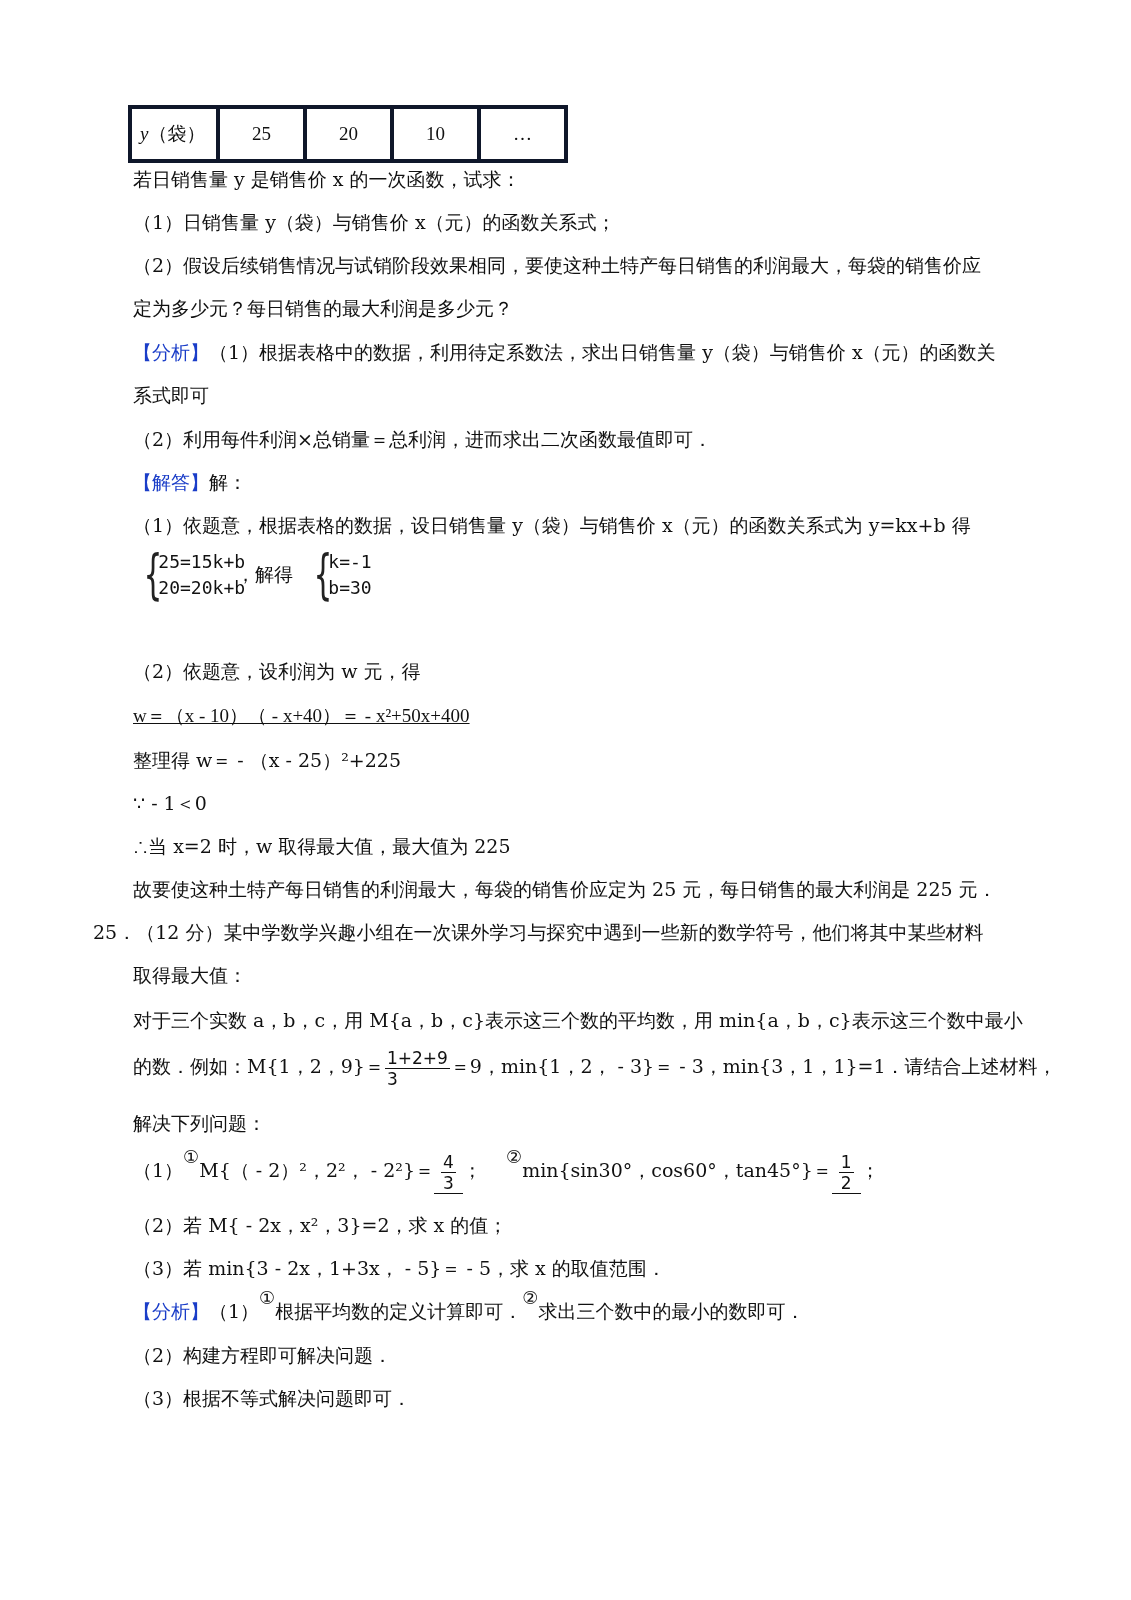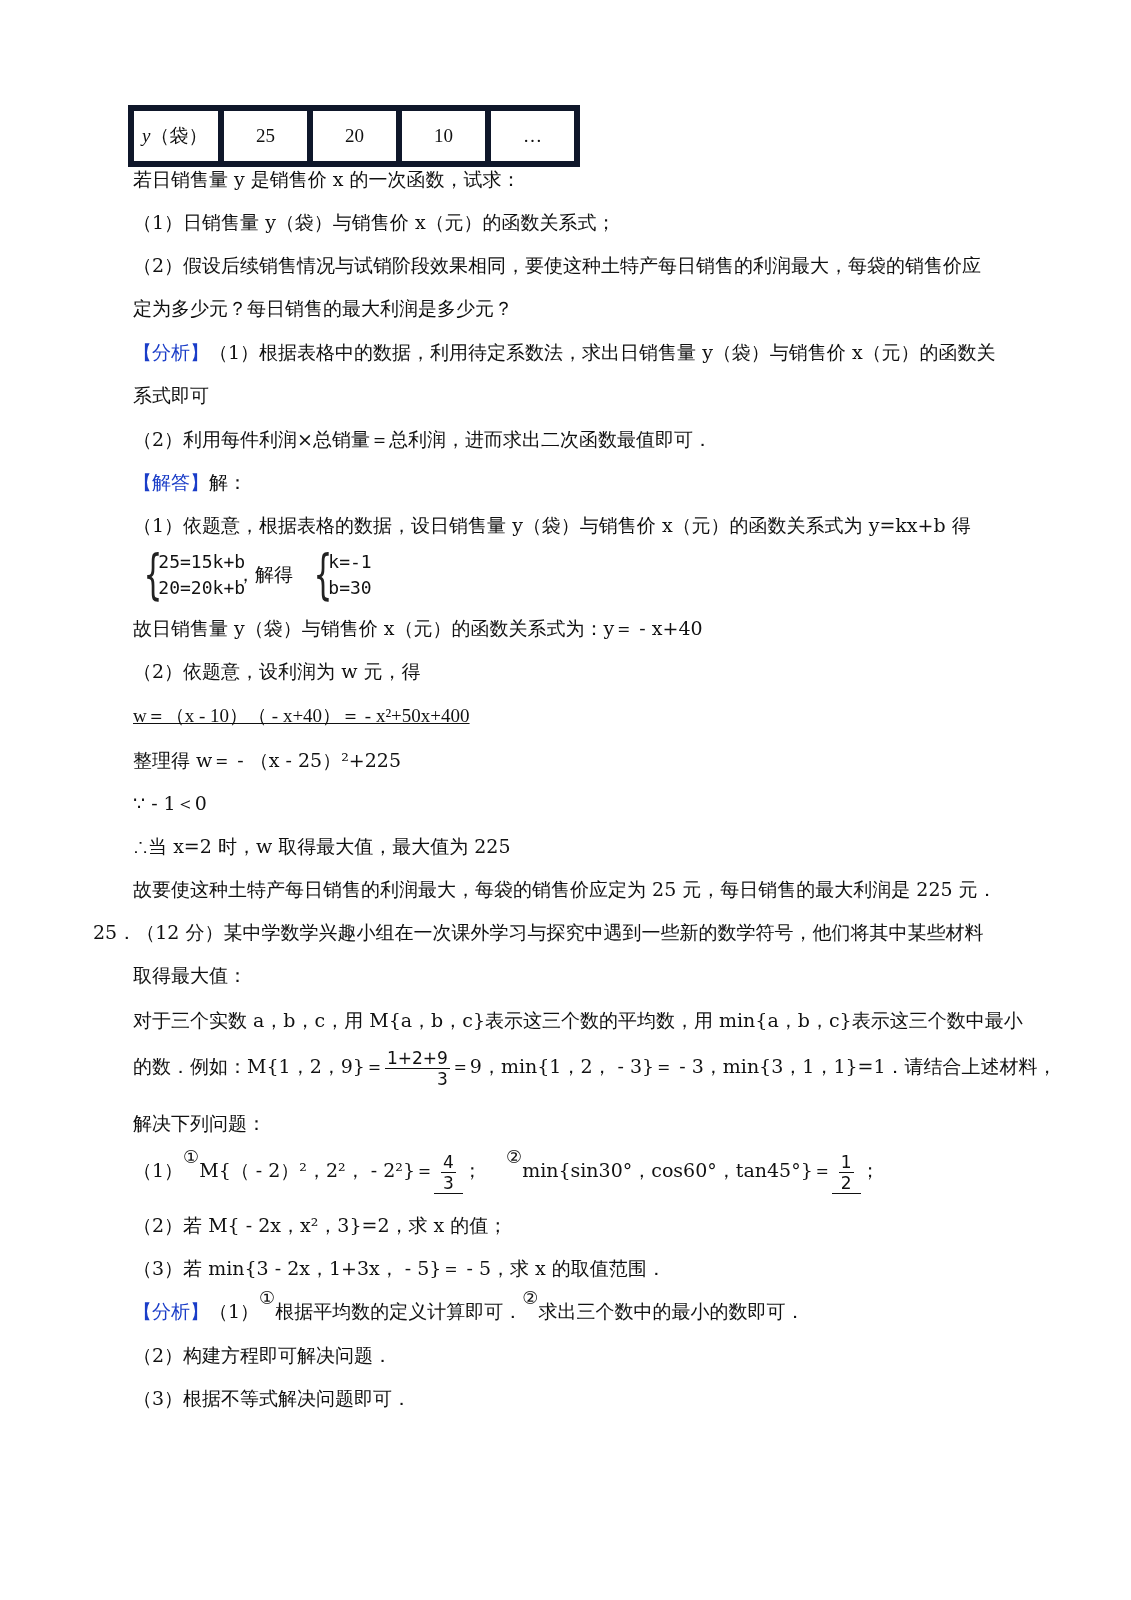--- a/index.html
+++ b/index.html
@@ -11,33 +11,33 @@
     .page { position: absolute; left: 0; top: 0; width: 1131px; height: 1600px; }
     .line { position: absolute; left: 133px; white-space: nowrap; line-height: 26px; }
     .num { left: 93px; }
     .tag { color: #1a3dc8; }
     i, .it { font-style: italic; font-family: "Liberation Serif", serif; }
     .lat { font-family: "Liberation Serif", serif; text-decoration: underline; }
 
     
     table.tbl { position: absolute; left: 128px; top: 105px; border-collapse: collapse; }
     table.tbl td {
-      border: 6px solid #0f172a; height: 50px; text-align: center;
+      border: 4px solid #0f172a; height: 50px; text-align: center;
       font-family: "Liberation Serif", serif; font-size: 19px; padding: 0;
     }
     table.tbl td.h { width: 84px; text-align: left; padding-left: 8px; width: 76px; }
     table.tbl td.c { width: 83px; }
 
     
     .sys { position: absolute; top: 548px; display: flex; align-items: center; }
     .brace { font-family: "DejaVu Sans", sans-serif; font-size: 54px; line-height: 54px; transform: scaleX(0.55); transform-origin: right center; margin-right: -4px; color:#222;}
     .sys-lines { display: flex; flex-direction: column; font-family: "DejaVu Sans Mono", monospace; font-size: 18px; line-height: 26px; justify-content: space-between; }
 
     
-    .frac { display: inline-flex; flex-direction: column; align-items: flex-end; vertical-align: middle; font-family: "DejaVu Sans", sans-serif; font-size: 17px; line-height: 20px; margin: 0 1px; }
+    .frac { display: inline-flex; flex-direction: column; align-items: flex-start; vertical-align: middle; font-family: "DejaVu Sans", sans-serif; font-size: 17px; line-height: 20px; margin: 0 1px; }
     .frac .n { border-bottom: 1.5px solid #111; padding: 0 2px; }
     .frac .d { padding: 0 2px; }
     .blank { display: inline-block; border-bottom: 1.5px solid #111; padding: 0 6px; }
     .circ { position: relative; top: -14px; font-family: "DejaVu Sans", sans-serif; font-size: 18px; }
   </style>
 </head>
 <body>
 
 <div class="page">
 
@@ -74,21 +74,20 @@
   </div>
   <div class="line" style="top:561px; left:236px">，解得</div>
   <div class="sys" style="left:298px">
     <span class="brace">{</span>
     <div class="sys-lines">
       <span>k=-1</span>
       <span>b=30</span>
     </div>
   </div>
 
-  <div class="line" style="top:615px">故日销售量 y（袋）与销售价 x（元）的函数关系式为：y＝ - x+40</div>
   <div class="line" style="top:658px">（2）依题意，设利润为 w 元，得</div>
   <div class="line lat" style="top:703px">w＝（x - 10）（ - x+40）＝ - x²+50x+400</div>
   <div class="line" style="top:747px">整理得 w＝ - （x - 25）²+225</div>
   <div class="line" style="top:790px">∵ - 1＜0</div>
   <div class="line" style="top:833px">∴当 x=2 时，w 取得最大值，最大值为 225</div>
   <div class="line" style="top:876px">故要使这种土特产每日销售的利润最大，每袋的销售价应定为 25 元，每日销售的最大利润是 225 元．</div>
 
   <div class="line num" style="top:919px"><span>25．</span><span>（12 分）某中学数学兴趣小组在一次课外学习与探究中遇到一些新的数学符号，他们将其中某些材料</span></div>
   <div class="line" style="top:962px">取得最大值：</div>
   <div class="line" style="top:1007px">对于三个实数 a，b，c，用 M{a，b，c}表示这三个数的平均数，用 min{a，b，c}表示这三个数中最小</div>

